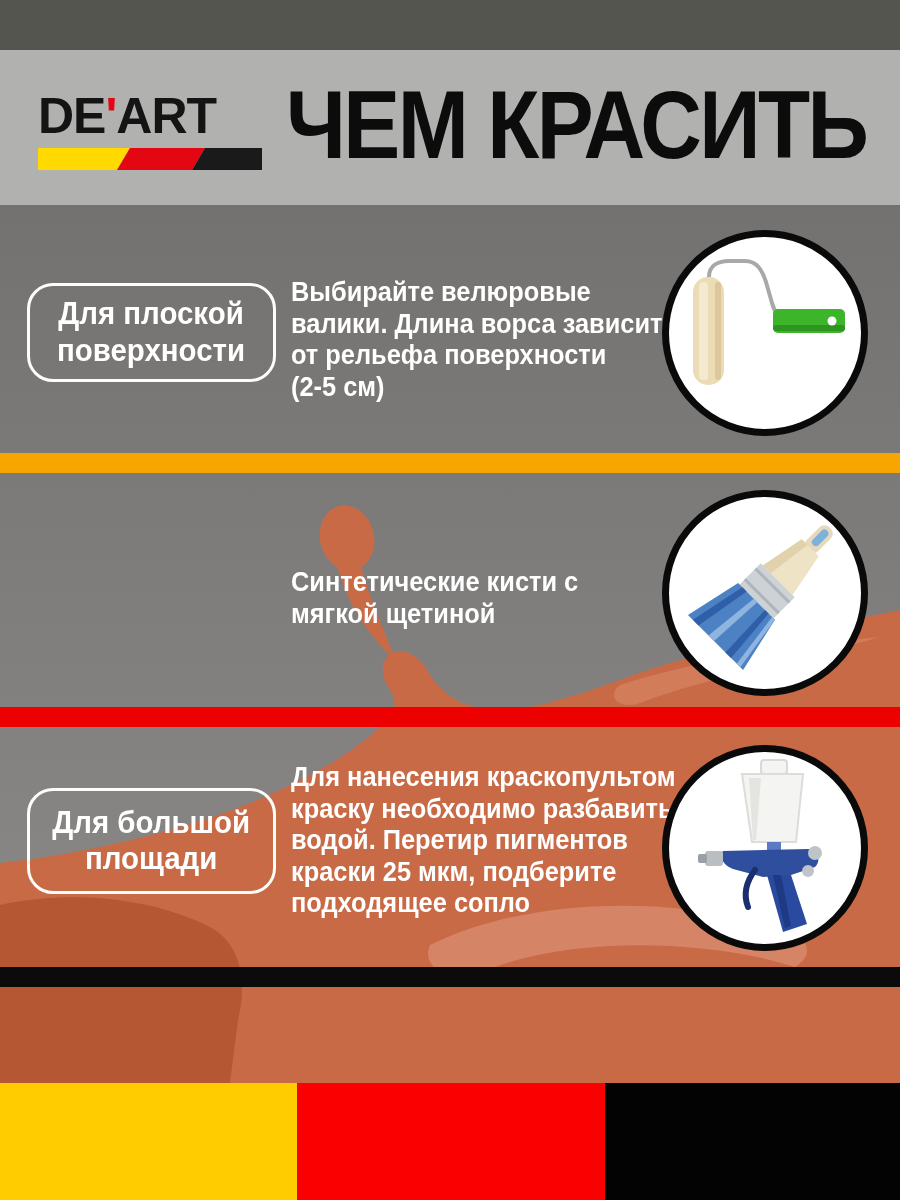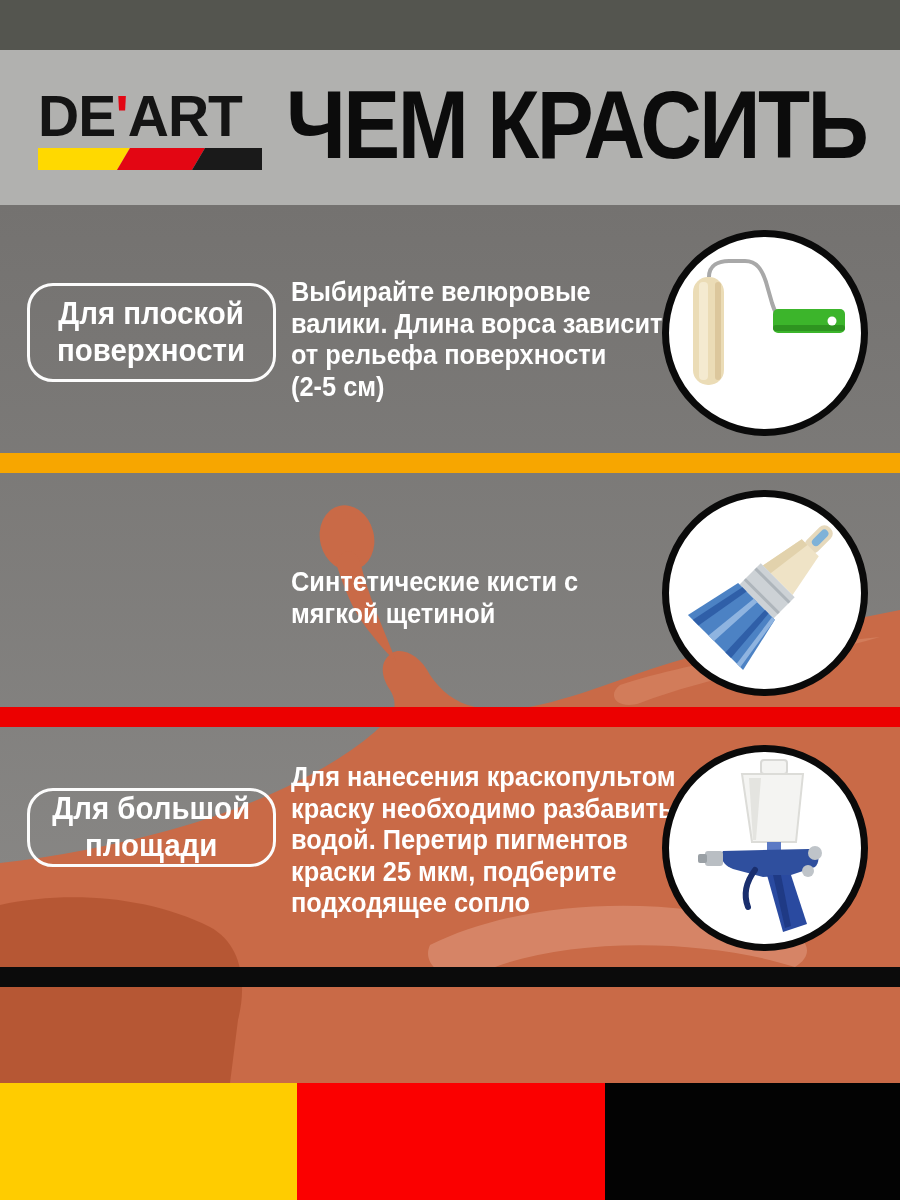--- a/index.html
+++ b/index.html
@@ -8,21 +8,21 @@
     font-family:"Liberation Sans",sans-serif;
     background:#7E7C7A;
   }
   .abs{position:absolute;}
   
   .top-band{left:0;top:0;width:900px;height:50px;background:#54554F;z-index:4;}
   
   .header{left:0;top:50px;width:900px;height:155px;background:#B1B1AF;z-index:4;}
   .logo-text{
     left:38px;top:86px;z-index:5;
-    font-size:57px;font-weight:700;letter-spacing:-1px;line-height:60px;
+    font-size:50px;font-weight:700;letter-spacing:-1px;line-height:60px;
     color:#141414;white-space:nowrap;
   }
   .logo-apos{color:#E30613;}
   .logo-bar{left:38px;top:148px;z-index:5;}
   .main-title{
     left:286px;top:70px;width:700px;z-index:5;
     font-size:97px;font-weight:700;letter-spacing:-3px;line-height:110px;
     color:#0C0C0C;white-space:nowrap;
     transform:scaleX(0.88);transform-origin:0 50%;
   }
@@ -38,21 +38,21 @@
   .stripe-black{top:967px;height:20px;background:#0B0B0B;}
   
   .label-box{
     left:27px;width:249px;z-index:3;
     border:3px solid #FCFCFC;border-radius:26px;
     display:flex;align-items:center;justify-content:center;
     box-sizing:border-box;
   }
   .label-box-1{top:283px;height:99px;}
   .label-box-2{top:539px;height:118px;}
-  .label-box-3{top:788px;height:79px;}
+  .label-box-3{top:788px;height:106px;}
   .label-text{
     color:#FFFFFF;font-size:31px;font-weight:700;line-height:1.17;
     text-align:center;white-space:pre-line;
     transform:scaleX(0.95);
   }
   
   .desc{
     left:291px;z-index:3;color:#FFFFFF;
     font-size:27px;font-weight:700;line-height:1.17;
     white-space:pre-line;transform:scaleX(0.94);transform-origin:0 0;

